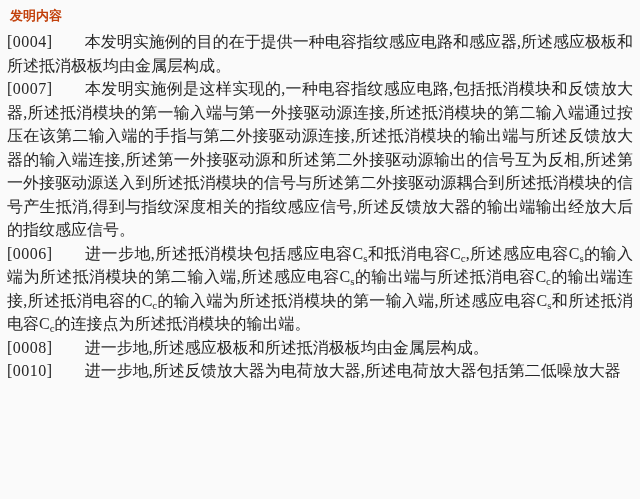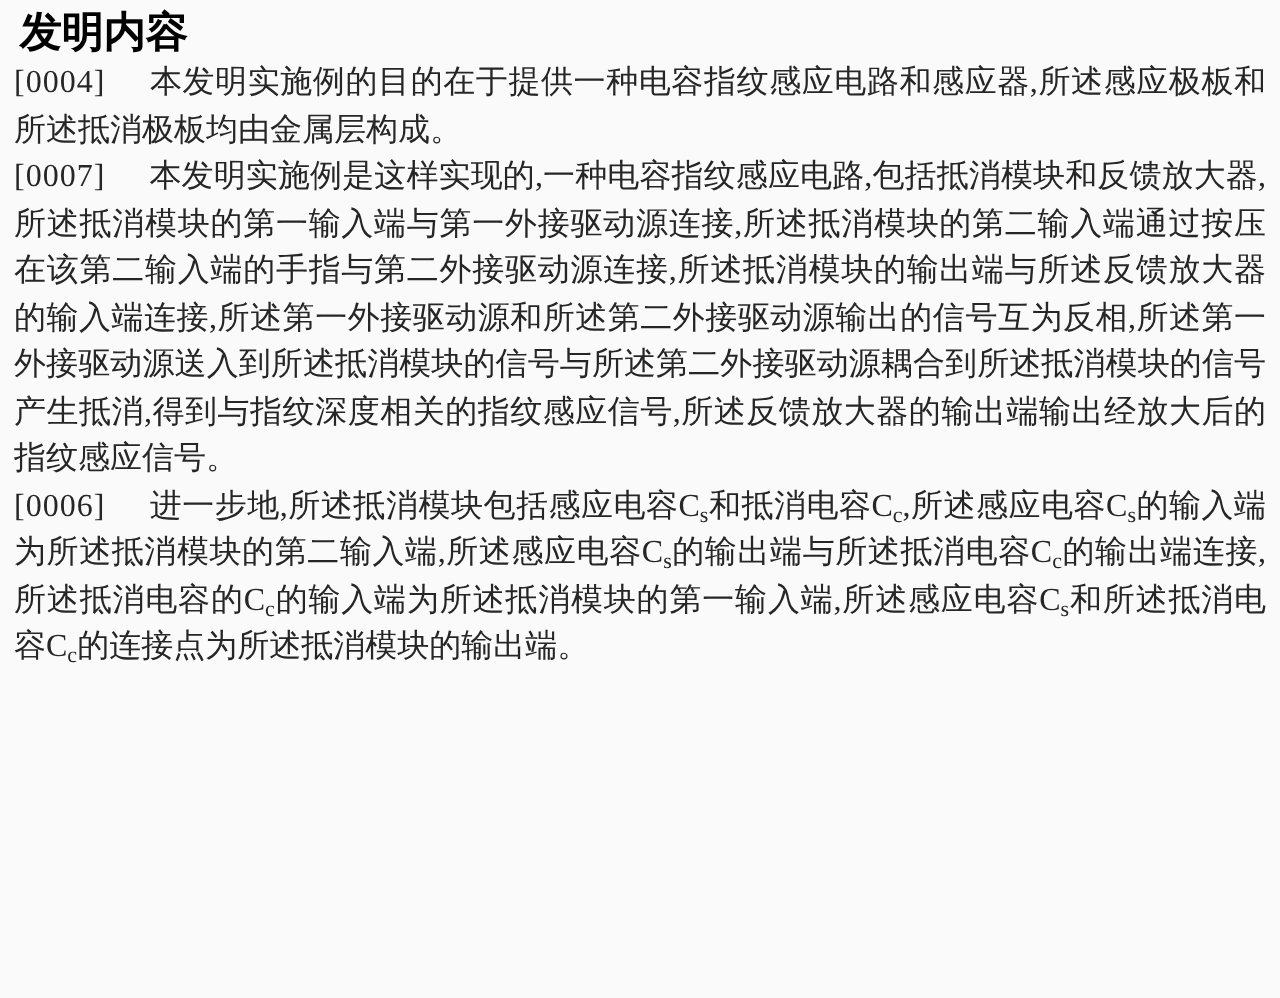--- a/index.html
+++ b/index.html
@@ -11,35 +11,35 @@
   }
   .page {
     box-sizing: border-box;
     width: 640px;
     height: 499px;
     padding: 5px 7px 0 7px;
     font-family: "Liberation Serif", "DejaVu Serif", serif;
     color: #262626;
   }
   .heading {
-    font-size: 21px;
+    font-size: 13px;
     line-height: 22px;
     font-weight: bold;
-    color: #000000;
+    color: #c2410c;
     margin: 0 0 3px 3px;
   }
   .para {
     margin: 0;
     font-size: 16px;
     line-height: 23.5px;
     text-align: justify;
     word-break: normal;
   }
   .num {
-    margin-right: 22px;
+    margin-right: 32px;
     letter-spacing: 0.5px;
     white-space: nowrap;
     font-family: Liberation Serif, serif;
   }
   sub {
     font-size: 11px;
     line-height: 0;
     vertical-align: -3px;
   }
 </style>
@@ -49,15 +49,17 @@
 <div class="page">
   <div class="heading">发明内容</div>
 
   <p class="para"><span class="num">[0004]</span><span class="txt">本发明实施例的目的在于提供一种电容指纹感应电路和感应器,所述感应极板和所述抵消极板均由金属层构成。</span></p>
 
   <p class="para"><span class="num">[0007]</span><span class="txt">本发明实施例是这样实现的,一种电容指纹感应电路,包括抵消模块和反馈放大器,所述抵消模块的第一输入端与第一外接驱动源连接,所述抵消模块的第二输入端通过按压在该第二输入端的手指与第二外接驱动源连接,所述抵消模块的输出端与所述反馈放大器的输入端连接,所述第一外接驱动源和所述第二外接驱动源输出的信号互为反相,所述第一外接驱动源送入到所述抵消模块的信号与所述第二外接驱动源耦合到所述抵消模块的信号产生抵消,得到与指纹深度相关的指纹感应信号,所述反馈放大器的输出端输出经放大后的指纹感应信号。</span></p>
 
   <p class="para"><span class="num">[0006]</span><span class="txt">进一步地,所述抵消模块包括感应电容C<sub>s</sub>和抵消电容C<sub>c</sub>,所述感应电容C<sub>s</sub>的输入端为所述抵消模块的第二输入端,所述感应电容C<sub>s</sub>的输出端与所述抵消电容C<sub>c</sub>的输出端连接,所述抵消电容的C<sub>c</sub>的输入端为所述抵消模块的第一输入端,所述感应电容C<sub>s</sub>和所述抵消电容C<sub>c</sub>的连接点为所述抵消模块的输出端。</span></p>
 
 
+  <p class="para"><span class="num">[0008]</span><span class="txt">进一步地,所述感应极板和所述抵消极板均由金属层构成。</span></p>
 
 
+  <p class="para"><span class="num">[0010]</span><span class="txt">进一步地,所述反馈放大器为电荷放大器,所述电荷放大器包括第二低噪放大器</span></p>
 </div>
 
 </body></html>

